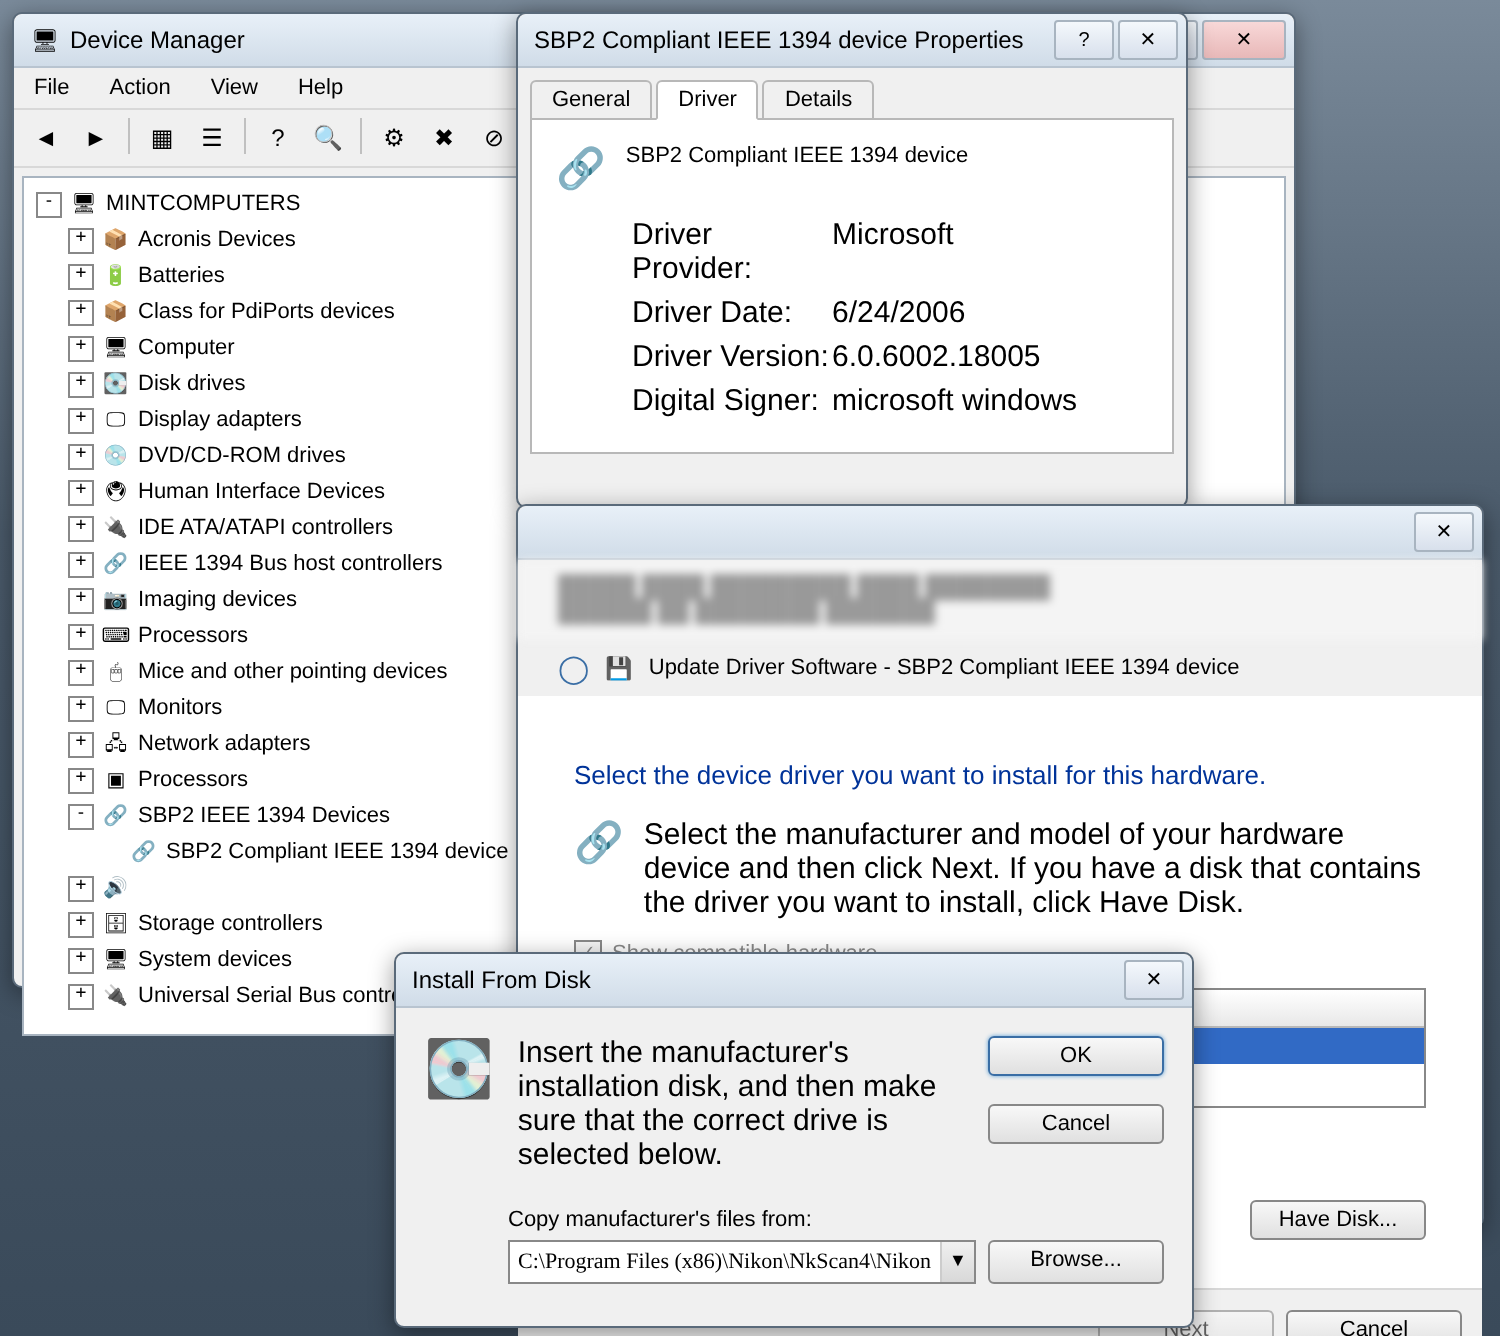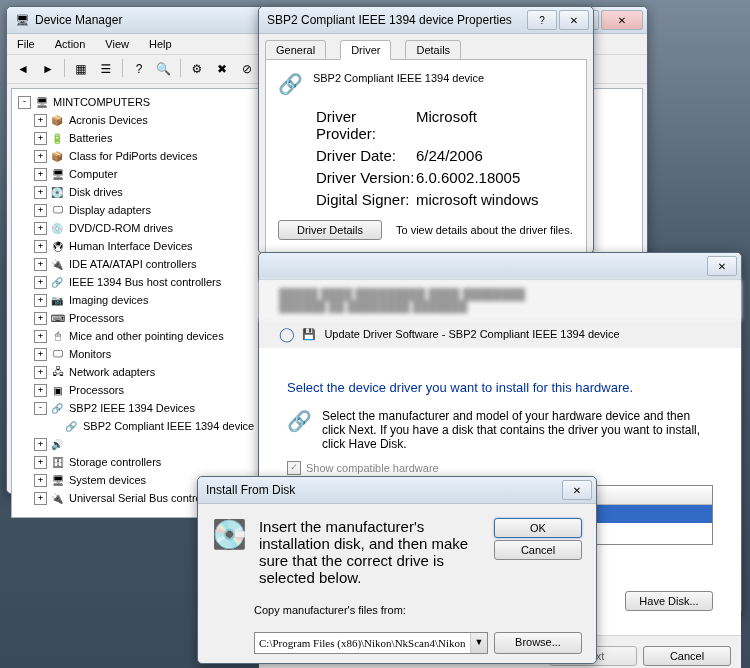--- a/index.html
+++ b/index.html
@@ -14,21 +14,21 @@
 .menubar span{padding:2px 4px;cursor:pointer}
 .toolbar{background:#f0f0f0;padding:2px 4px;display:flex;gap:1px;border-bottom:1px solid #d8d8d8}
 .tbtn{width:22px;height:22px;border:1px solid transparent;display:flex;align-items:center;justify-content:center;cursor:pointer;font-size:12px}
 .tsep{width:1px;height:18px;background:#c0c0c0;margin:2px 3px}
 .tree{background:#fff;border:1px solid #a8b4c0;margin:4px;padding:4px;overflow:auto;height:420px}
 .tree-row{display:flex;align-items:center;height:16px;padding:1px 0;white-space:nowrap}
 .tree-exp{width:11px;height:11px;border:1px solid #888;font-size:9px;line-height:9px;text-align:center;margin-right:3px;cursor:pointer;font-family:monospace}
 .tree-icon{width:16px;height:14px;margin-right:3px;display:inline-flex;align-items:center;justify-content:center;font-size:10px}
 .lvl0{padding-left:2px} .lvl1{padding-left:18px} .lvl2{padding-left:48px}
 .tabs{display:flex;padding:6px 6px 0;background:#f0f0f0}
-.tab{padding:3px 10px;border:1px solid #b8b8b8;background:#f0f0f0;border-radius:3px 3px 0 0;margin-right:14px;cursor:pointer;position:relative}
+.tab{padding:3px 10px;border:1px solid #b8b8b8;background:#f0f0f0;border-radius:3px 3px 0 0;margin-right:2px;cursor:pointer;position:relative}
 .tab.active{background:#fff;border-bottom-color:#fff;z-index:2}
 .tabpanel{background:#fff;border:1px solid #b8b8b8;margin:0 6px 6px;padding:12px;position:relative;top:-1px}
 .drv-row{display:flex;margin-bottom:5px;font-size:15px}
 .drv-label{width:100px}
 .btn{padding:3px 8px;border:1px solid #888;border-radius:3px;background:linear-gradient(#f8f8f8,#e0e0e0);cursor:pointer;font-size:11px;min-width:70px;text-align:center}
 .btn.default{border:1px solid #3a6ea5;box-shadow:0 0 2px #5a9ed5}
 .wiz-head{color:#003399;font-size:13px;margin:8px 0 14px}
 .wiz-body{background:#fff;padding:24px 28px}
 .checkbox{display:flex;align-items:center;gap:5px;margin:10px 0}
 .checkbox .cb{width:12px;height:12px;border:1px solid #888;background:#f4f4f4;font-size:9px;line-height:10px;text-align:center;color:#888}
@@ -225,45 +225,41 @@
         </div>
       <div class="drv-row">
           <span class="drv-label">Driver Version:</span>
           <span>6.0.6002.18005</span>
         </div>
       <div class="drv-row">
           <span class="drv-label">Digital Signer:</span>
           <span>microsoft windows</span>
         </div>
     </div>
-    <div style="display:flex;gap:14px;align-items:center;margin-top:12px">
-      <div class="btn" style="width:86px">Driver Details</div>
-      <span>To view details about the driver files.</span>
-    </div>
   </div>
 </div>
 
 <div class="window" style="left:258px;top:252px;width:482px;height:360px">
   <div class="titlebar">
     <span class="title"></span>
     <div class="sysbtns">
         <div class="sysbtn">✕</div>
       </div>
   </div>
   <div class="blurred">█████ ████ █████████ ████ ████████<br>██████ ██ ████████ ███████</div>
   <div class="small-title">
     <span style="font-size:14px;color:#3a6ea5">◯</span>
     <span>💾</span>
     <span>Update Driver Software - SBP2 Compliant IEEE 1394 device</span>
   </div>
   <div class="wiz-body">
     <div class="wiz-head">Select the device driver you want to install for this hardware.</div>
     <div style="display:flex;gap:10px;margin-bottom:10px">
       <span style="font-size:20px">🔗</span>
-      <span style="font-size:12px">Select the manufacturer and model of your hardware device and then click Next. If you have a disk that contains the driver you want to install, click Have Disk.</span>
+      <span style="font-size:15px">Select the manufacturer and model of your hardware device and then click Next. If you have a disk that contains the driver you want to install, click Have Disk.</span>
     </div>
     <div class="checkbox">
       <span class="cb">✓</span>
       <span style="color:#888">Show compatible hardware</span>
     </div>
     <div class="listbox" style="height:58px">
       <div class="listhead">Model</div>
       <div class="listrow sel">
         <span class="tree-icon">🔗</span>
         <span>SBP2 Compliant IEEE 1394 device</span>
@@ -282,27 +278,27 @@
 <div class="window" style="left:197px;top:476px;width:398px;height:186px">
   <div class="titlebar">
     <span class="title">Install From Disk</span>
     <div class="sysbtns">
         <div class="sysbtn">✕</div>
       </div>
   </div>
   <div style="padding:14px;display:flex;gap:12px">
     <span style="font-size:28px">💽</span>
     <span style="flex:1;font-size:15px">Insert the manufacturer's installation disk, and then make sure that the correct drive is selected below.</span>
-    <div style="display:flex;flex-direction:column;gap:2px">
+    <div style="display:flex;flex-direction:column;gap:14px">
       <div class="btn default">OK</div>
       <div class="btn">Cancel</div>
     </div>
   </div>
   <div style="padding:4px 14px 14px 56px">
-    <div style="margin-bottom:16px">Copy manufacturer's files from:</div>
+    <div style="margin-bottom:4px">Copy manufacturer's files from:</div>
     <div style="display:flex;gap:6px">
       <div class="combo" style="flex:1">
         <input value="C:\Program Files (x86)\Nikon\NkScan4\Nikon File:" style="">
         <div class="drop">▼</div>
       </div>
       <div class="btn">Browse...</div>
     </div>
   </div>
 </div>
 

